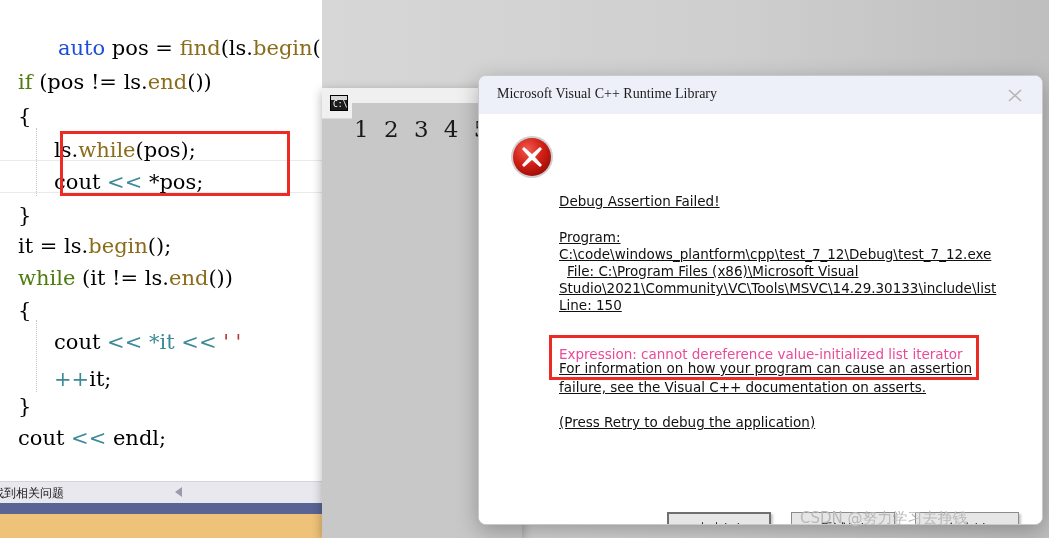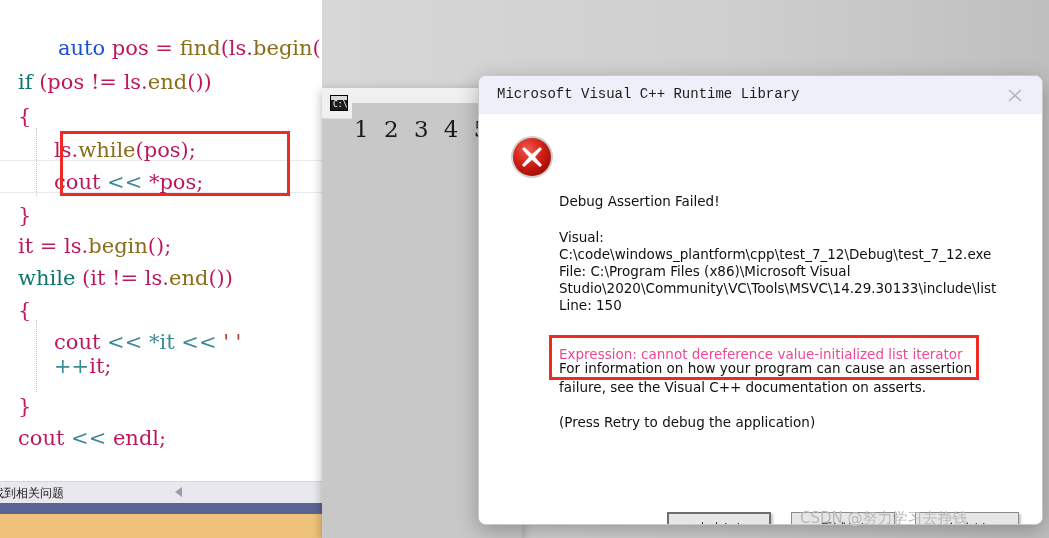--- a/index.html
+++ b/index.html
@@ -23,25 +23,25 @@
     position:absolute;
     left:18px;
     white-space:pre;
     font-family:"DejaVu Serif", serif;
     font-size:21px;
     line-height:21px;
     color:#000000;
     letter-spacing:0px;
   }
   .kw{color:#1b4fd8;margin-left:40px;}
-  .kw2{color:#0f766e;margin-top:17px;}
+  .kw2{color:#4d7c0f;margin-top:17px;}
   .fn{color:#8a6d1a;}
   .op{color:#3b8a96;}
   .str{color:#b03a2e;}
-  .id{color:#be185d;}
+  .id{color:#000000;}
   .guide{
     position:absolute;width:1px;border-left:1px dotted #c4c4c4;
   }
   .hl-line{
     position:absolute;left:0;width:322px;height:1px;background:#e8eaf2;
   }
   
   #code-redbox{
     position:absolute;left:60px;top:131px;width:230px;height:65px;
     border:3px solid #ee2a24;
@@ -132,21 +132,21 @@
     border-radius:8px;
     box-shadow:0 6px 22px rgba(0,0,0,0.28);
     overflow:hidden;
   }
   #dialog-titlebar{
     position:absolute;left:0;top:0;width:563px;height:38px;
     background:#eef0f9;
   }
   #dialog-title{
     position:absolute;left:18px;top:10px;
-    font-family:Liberation Mono, monospace;
+    font-family:Liberation Serif, serif;
     font-size:14px;color:#1b1b1b;white-space:nowrap;
   }
   #dialog-close{
     position:absolute;right:14px;top:8px;width:26px;height:22px;
     cursor:default;
   }
   #dialog-close svg{display:block;}
   #dialog-body{
     position:absolute;left:0;top:38px;width:563px;height:410px;
     background:#ffffff;
@@ -154,25 +154,26 @@
   #error-icon{
     position:absolute;left:30px;top:20px;width:46px;height:46px;
   }
   .msg{
     position:absolute;
     font-family:"DejaVu Sans", sans-serif;
     font-size:13.5px;
     color:#101010;
     white-space:pre;
     line-height:17px;
+    text-decoration:underline;
   }
   #msg-heading{left:80px;top:79px;}
   #msg-program-label{left:80px;top:115px;}
   #msg-program-path{left:80px;top:132px;}
-  #msg-file-1{left:80px;top:149px;}
+  #msg-file-1{left:88px;top:149px;}
   #msg-file-2{left:80px;top:166px;}
   #msg-line{left:80px;top:183px;}
   #msg-info-1{left:80px;top:246px;}
   #msg-info-2{left:80px;top:265px;}
   #msg-press{left:80px;top:300px;}
   #expr-box{
     position:absolute;left:70px;top:221px;width:430px;height:45px;
     border:3px solid #ee2a24;
     box-sizing:border-box;
   }
@@ -221,21 +222,21 @@
         <div class="code-line" style="top: 38px; left: 18px;"><span class="kw">auto</span><span class="id"> pos </span><span class="id">=</span><span class="id"> </span><span class="fn">find</span><span class="id">(ls.</span><span class="fn">begin</span><span class="id">(), ls.</span></div>
         <div class="code-line" style="top: 72px; left: 18px;"><span class="kw2">if</span><span class="id"> (pos </span><span class="id">!=</span><span class="id"> ls.</span><span class="fn">end</span><span class="id">())</span></div>
         <div class="code-line" style="top: 106px; left: 18px;"><span class="id">{</span></div>
         <div class="code-line" style="top: 140px; left: 54px;"><span class="id">ls.</span><span class="fn">while</span><span class="id">(pos);</span></div>
         <div class="code-line" style="top: 172px; left: 54px;"><span class="id">cout </span><span class="op">&lt;&lt;</span><span class="id"> *pos;</span></div>
         <div class="code-line" style="top: 205px; left: 18px;"><span class="id">}</span></div>
         <div class="code-line" style="top: 236px; left: 18px;"><span class="id">it = ls.</span><span class="fn">begin</span><span class="id">();</span></div>
         <div class="code-line" style="top: 268px; left: 18px;"><span class="kw2">while</span><span class="id"> (it </span><span class="id">!=</span><span class="id"> ls.</span><span class="fn">end</span><span class="id">())</span></div>
         <div class="code-line" style="top: 300px; left: 18px;"><span class="id">{</span></div>
         <div class="code-line" style="top: 332px; left: 54px;"><span class="id">cout </span><span class="op">&lt;&lt;</span><span class="id"> </span><span class="op">*it</span><span class="id"> </span><span class="op">&lt;&lt;</span><span class="id"> </span><span class="str">' '</span></div>
-        <div class="code-line" style="top: 356px; left: 54px;"><span class="op">++</span><span class="id">it;</span></div>
+        <div class="code-line" style="top: 369px; left: 54px;"><span class="op">++</span><span class="id">it;</span></div>
         <div class="code-line" style="top: 396px; left: 18px;"><span class="id">}</span></div>
         <div class="code-line" style="top: 428px; left: 18px;"><span class="id">cout </span><span class="op">&lt;&lt;</span><span class="id"> endl;</span></div>
       </div>
     <div id="code-redbox"></div>
   </div>
 
   <div id="ide-bottom">
     <div id="ide-statusbar">
       <div id="ide-status-text">找到相关问题</div>
       <div id="ide-status-arrow"></div>
@@ -278,24 +279,24 @@
             <stop offset="100%" stop-color="#9c0d07"></stop>
           </radialGradient>
         </defs>
         <circle cx="23" cy="23" r="21" fill="#cfcfcf"></circle>
         <circle cx="23" cy="23" r="19" fill="url(#rg)"></circle>
         <path d="M15 13 L23 20 L31 13 L33 15 L26 23 L33 31 L31 33 L23 26 L15 33 L13 31 L20 23 L13 15 Z" fill="#ffffff"></path>
       </svg>
     </div>
 
     <div class="msg" id="msg-heading">Debug Assertion Failed!</div>
-    <div class="msg" id="msg-program-label">Visual:</div>
+    <div class="msg" id="msg-program-label">Program:</div>
     <div class="msg" id="msg-program-path">C:\code\windows_plantform\cpp\test_7_12\Debug\test_7_12.exe</div>
     <div class="msg" id="msg-file-1">File: C:\Program Files (x86)\Microsoft Visual</div>
-    <div class="msg" id="msg-file-2">Studio\2020\Community\VC\Tools\MSVC\14.29.30133\include\list</div>
+    <div class="msg" id="msg-file-2">Studio\2021\Community\VC\Tools\MSVC\14.29.30133\include\list</div>
     <div class="msg" id="msg-line">Line: 150</div>
 
     <div id="expr-box"></div>
     <div id="msg-expression">Expression: cannot dereference value-initialized list iterator</div>
 
     <div class="msg" id="msg-info-1">For information on how your program can cause an assertion</div>
     <div class="msg" id="msg-info-2">failure, see the Visual C++ documentation on asserts.</div>
     <div class="msg" id="msg-press">(Press Retry to debug the application)</div>
 
     <div class="dlg-btn" id="btn-abort">中止(A)</div>

